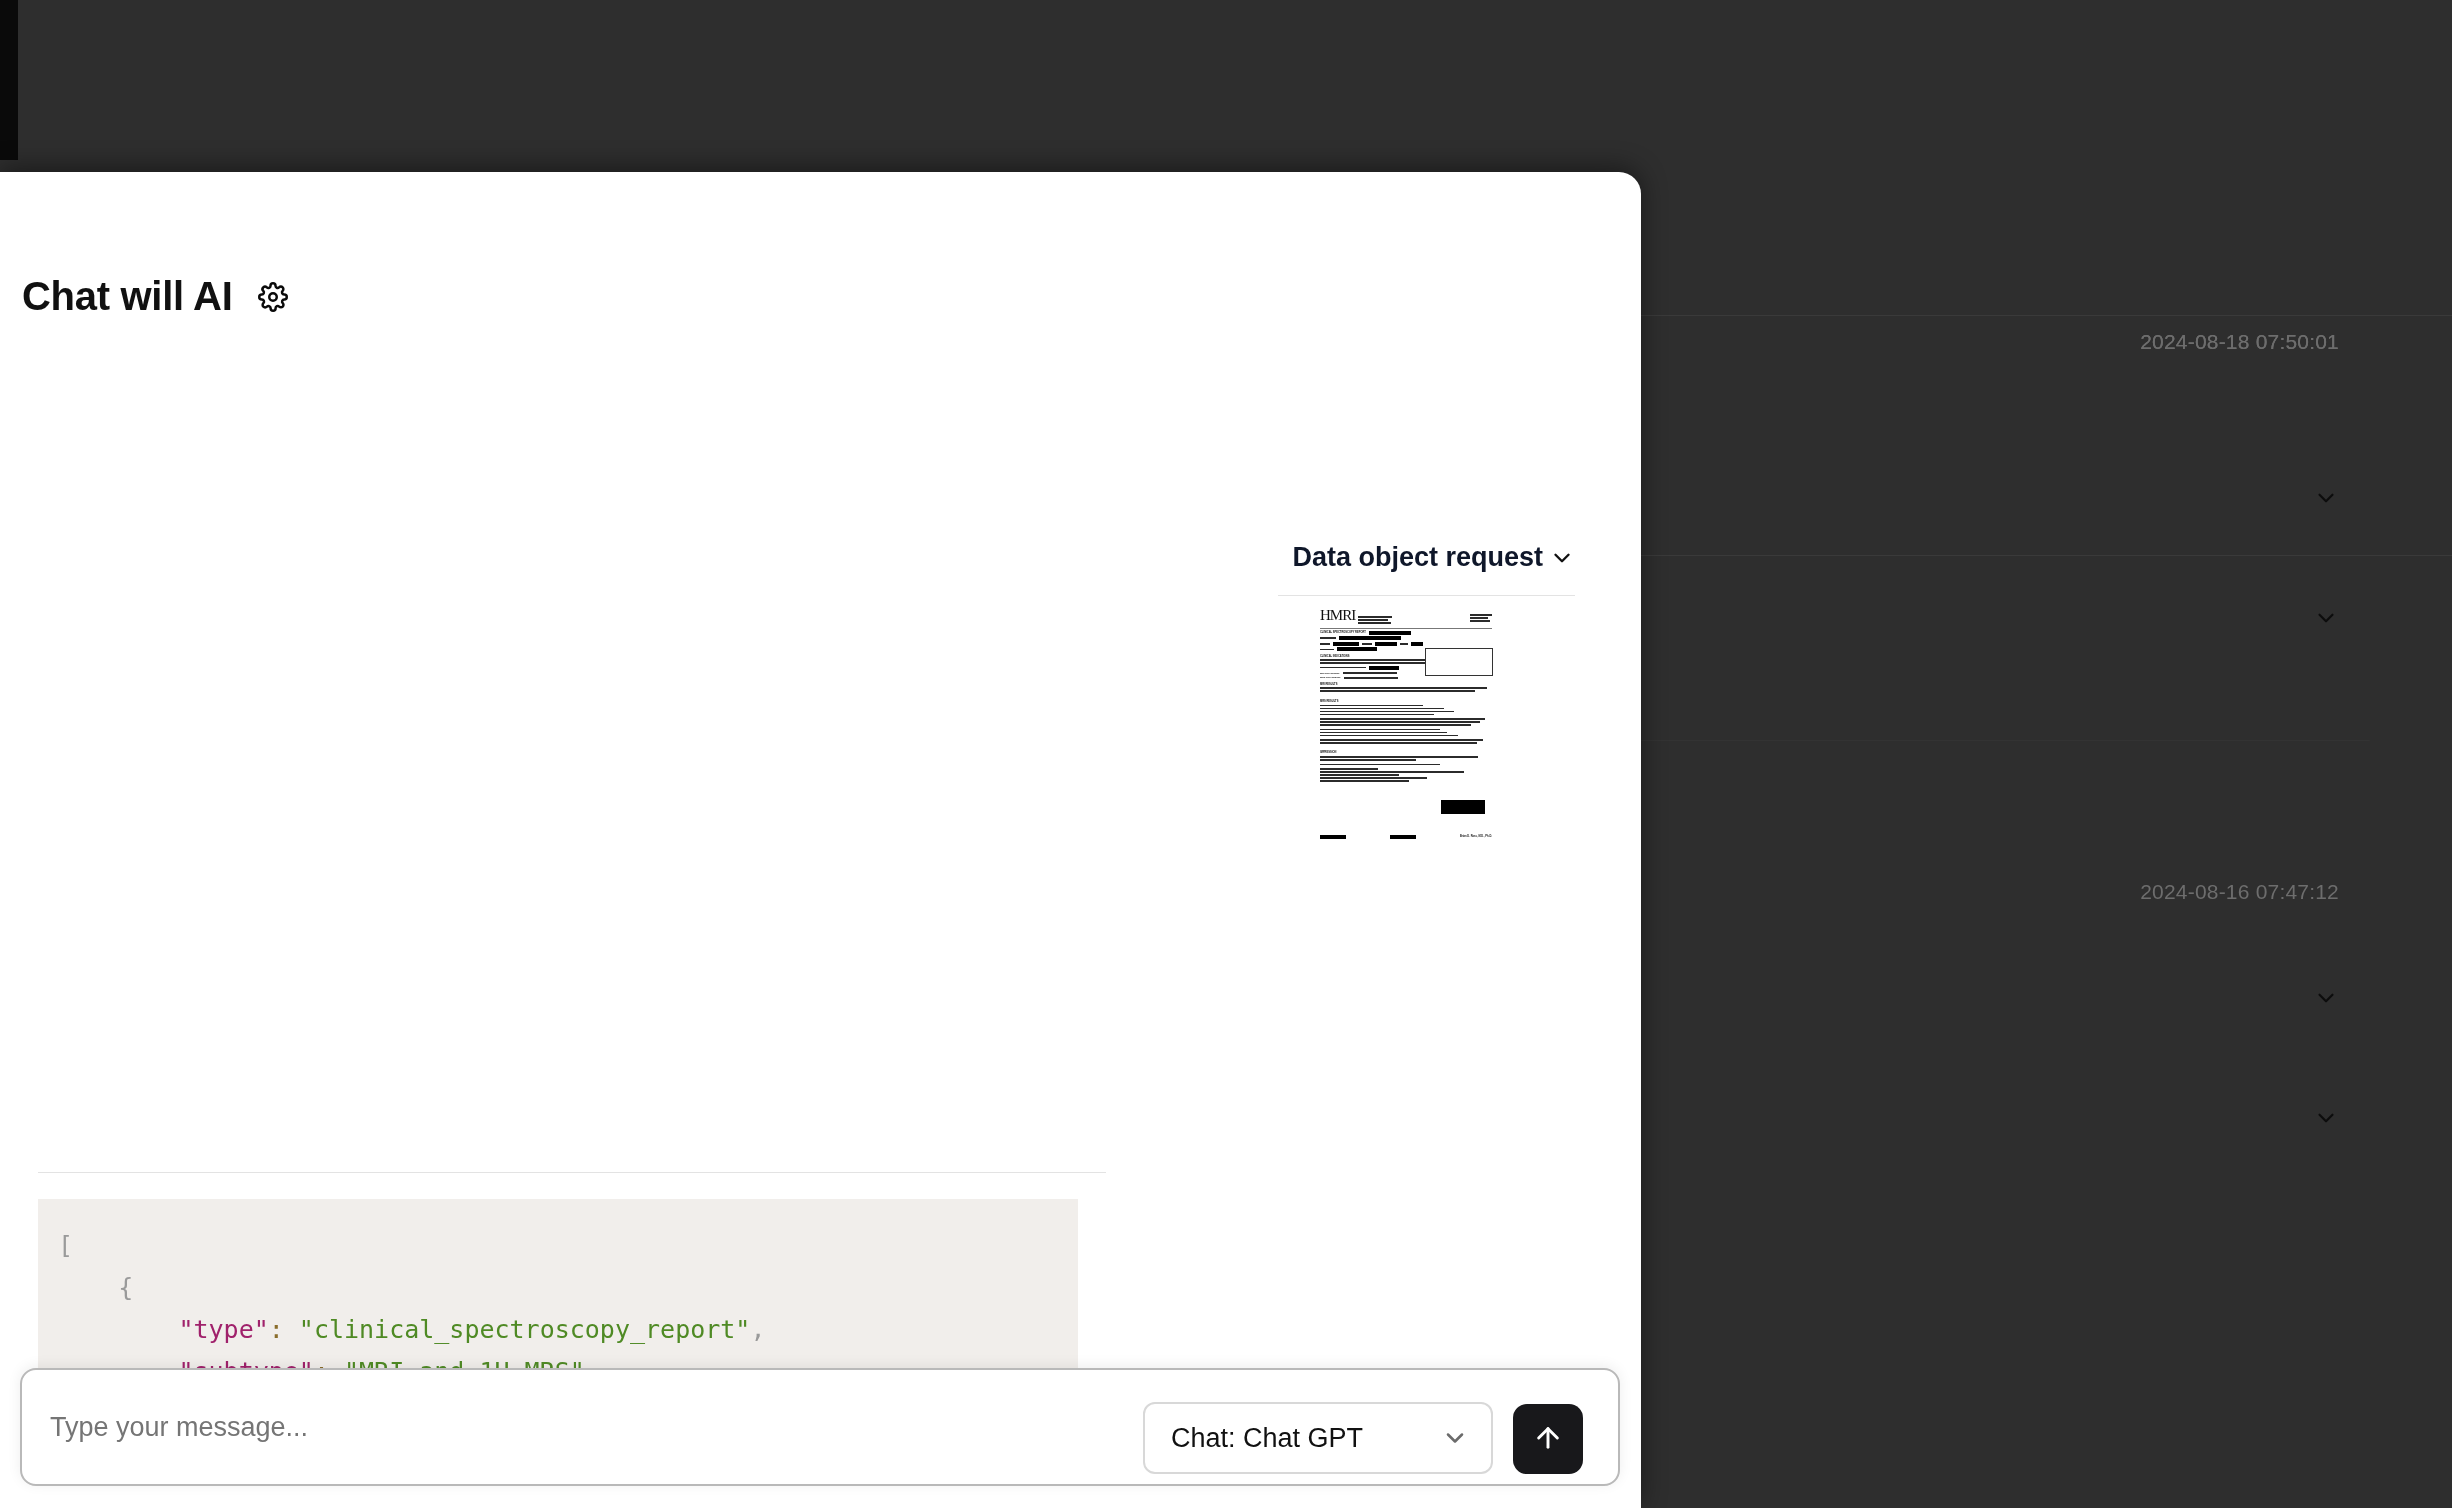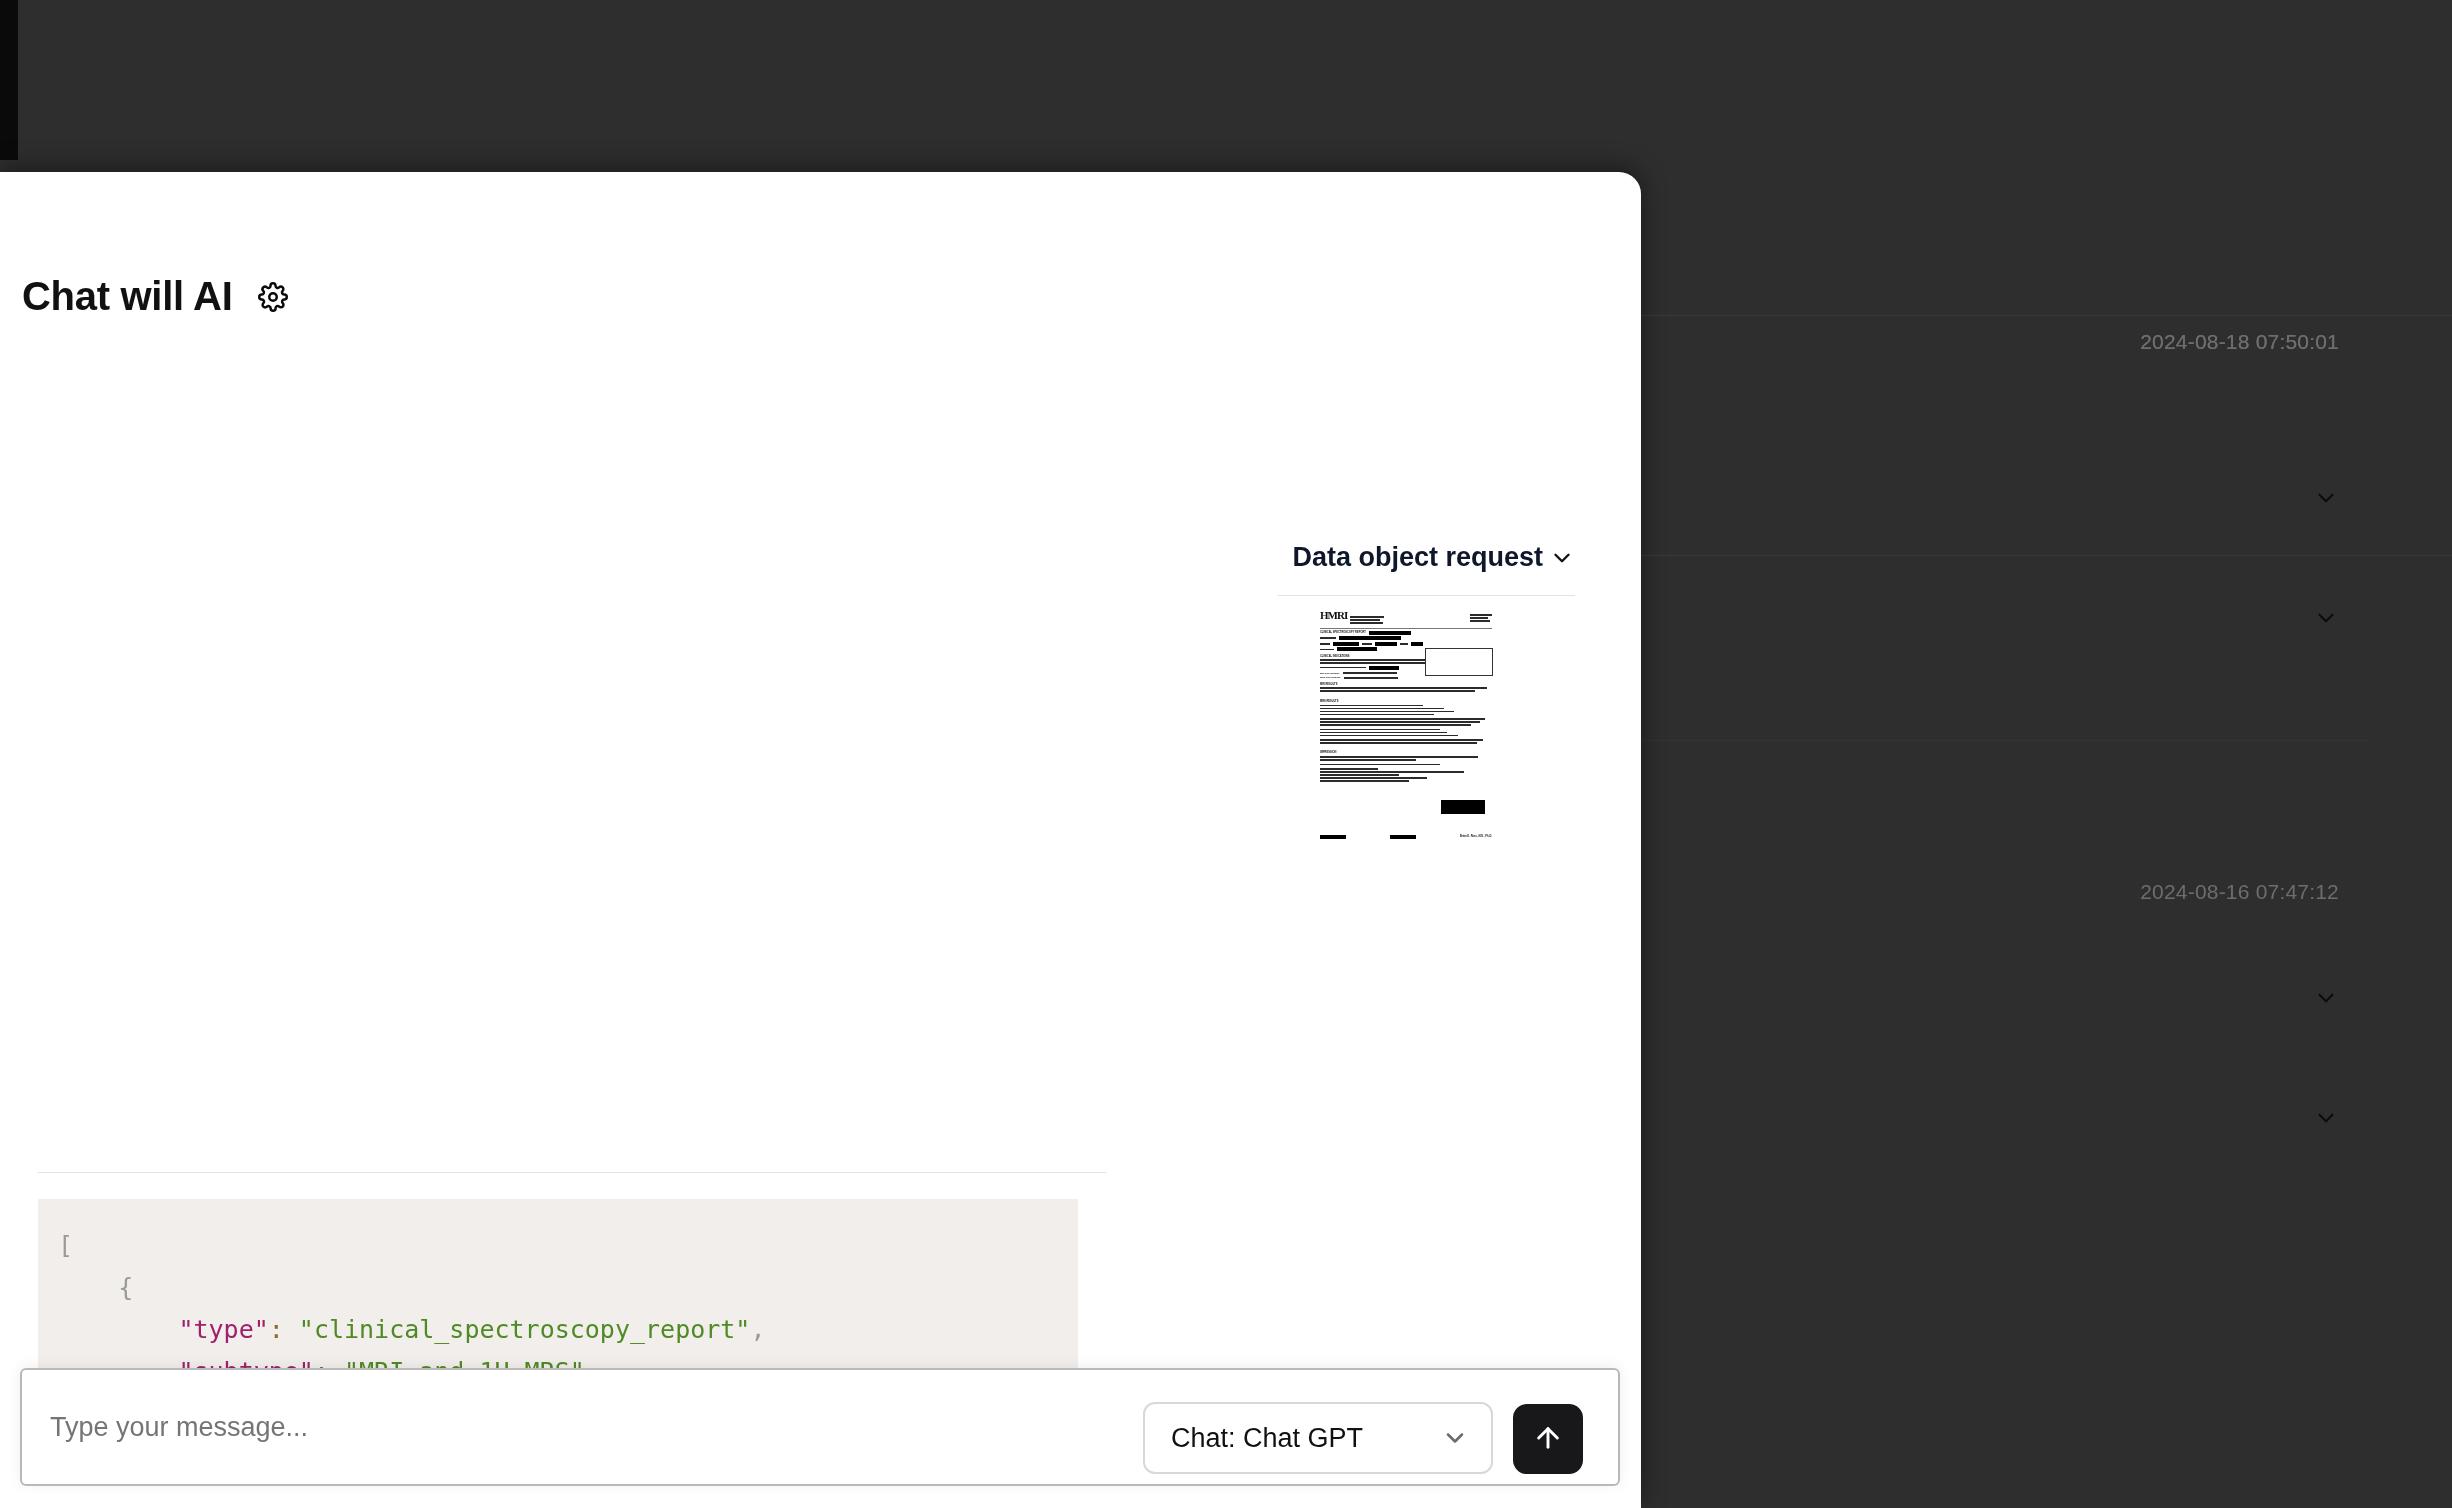--- a/index.html
+++ b/index.html
@@ -137,21 +137,21 @@
     margin-right: 76px;
     position: relative;
     overflow: hidden;
     font-size: 2.3px;
     line-height: 3.1px;
     color: #111;
     padding: 6px 7px;
     cursor: pointer;
   }
   .d-logo {
-    font-size: 11px; font-weight: 700; letter-spacing: -1px;
+    font-size: 15px; font-weight: 400; letter-spacing: -1px;
     font-family: "Liberation Serif", serif;
   }
   .d-row { display: flex; gap: 3px; align-items: center; margin-top: 1.6px; }
   .d-line { height: 1.6px; background: #2b2b2b; }
   .d-blk  { height: 4px; background: #000; }
   .d-sec  { font-weight: 700; font-size: 2.6px; margin-top: 3.4px; }
   .d-box  { position: absolute; border: .5px solid #333; background: #fff; }
   .d-bigblk { position: absolute; background: #000; }
 
   
@@ -191,21 +191,21 @@
   .tok-comma { color: #9a9a9a; }
 
   
   #composer {
     position: absolute;
     left: 20px; top: 1368px;
     width: 1600px;
     height: 118px;
     background: #ffffff;
     border: 2px solid #b9b9b9;
-    border-radius: 6px;
+    border-radius: 16px;
     display: flex;
     align-items: center;
     padding: 0 22px 0 28px;
     box-shadow: 0 -2px 14px rgba(0,0,0,.07);
     z-index: 5;
   }
   #msg-input {
     flex: 1;
     border: none;
     outline: none;

